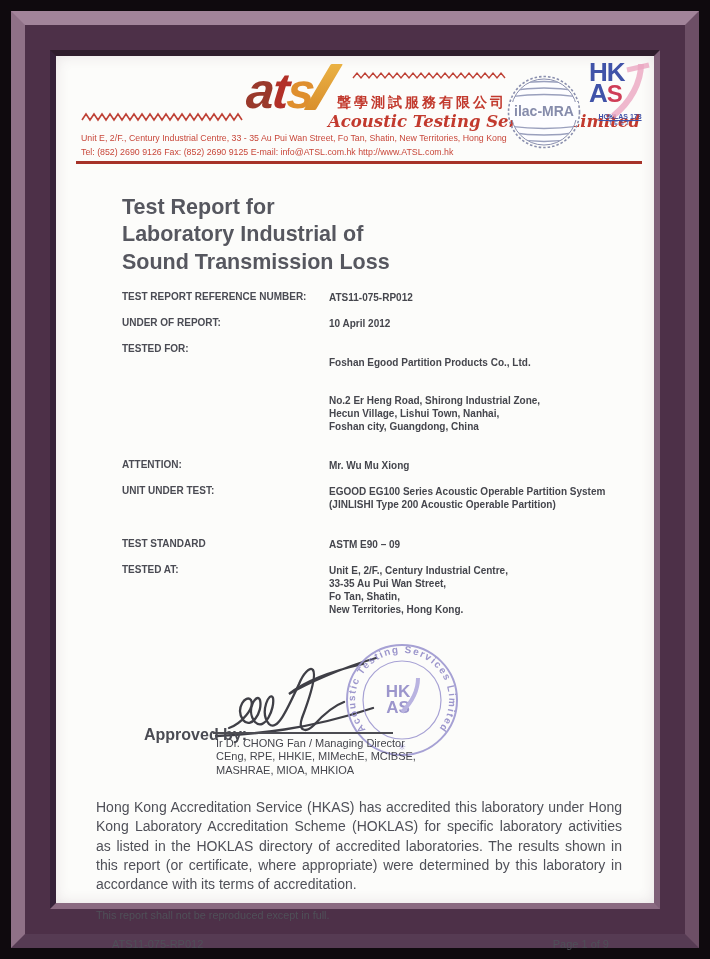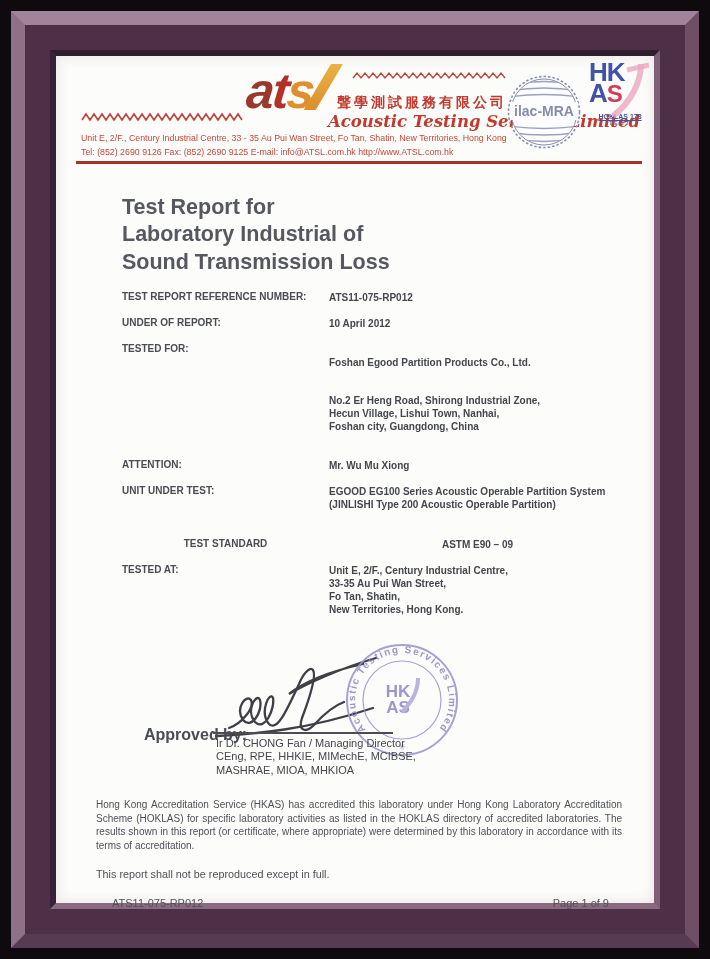--- a/index.html
+++ b/index.html
@@ -49,33 +49,33 @@
   
   .title { margin:30px 0 0 66px; font-size:21.5px; font-weight:bold; color:#56575f; line-height:1.27; }
 
   
   .fields { margin:15px 28px 0 66px; font-size:10px; }
   .row { display:flex; margin-bottom:13px; }
   .row .label { flex:0 0 207px; font-weight:bold; color:#4a4b53; }
   .row .value { flex:1; font-weight:bold; color:#45464d; white-space:pre-line; line-height:1.3; }
   .value.justify { text-align:justify; white-space:normal; }
   .sub-value { margin-top:12px; }
-  .gap-top { margin-top:27px;text-align:center; }
+  .gap-top { margin-top:27px; }
 
   
   .approval { position:relative; height:132px; margin-top:36px; }
   .approved-by { position:absolute; left:88px; top:74px; font-size:16px; font-weight:bold; color:#4a4b53; }
   .sig-svg { position:absolute; left:155px; top:-2px; }
   .sig-line { position:absolute; left:157px; top:80px; width:180px; border-top:2px solid #4c4c52; }
   .approver { position:absolute; left:160px; top:85px; font-size:11px; font-weight:normal;
     color:#45464d; line-height:1.22; }
   .stamp { position:absolute; left:286px; top:-12px; opacity:.88; }
 
   
-  .footnote { margin:14px 32px 0 40px; font-size:10px; color:#4f5058; text-align:justify; line-height:1.38; }
+  .footnote { margin:14px 32px 0 40px; font-size:14px; color:#4f5058; text-align:justify; line-height:1.38; }
   .repro-note { margin:15px 0 0 40px; font-size:10.8px; color:#4f5058; }
   .bottom-row { display:flex; justify-content:space-between; margin-top:17px; padding:0 45px 0 56px;
     font-size:11px; color:#4f5058; }
 </style>
 </head>
 <body>
 
 <div class="photo">
   <div class="frame-band"></div>
   <div class="frame-inner-bevel"></div>

